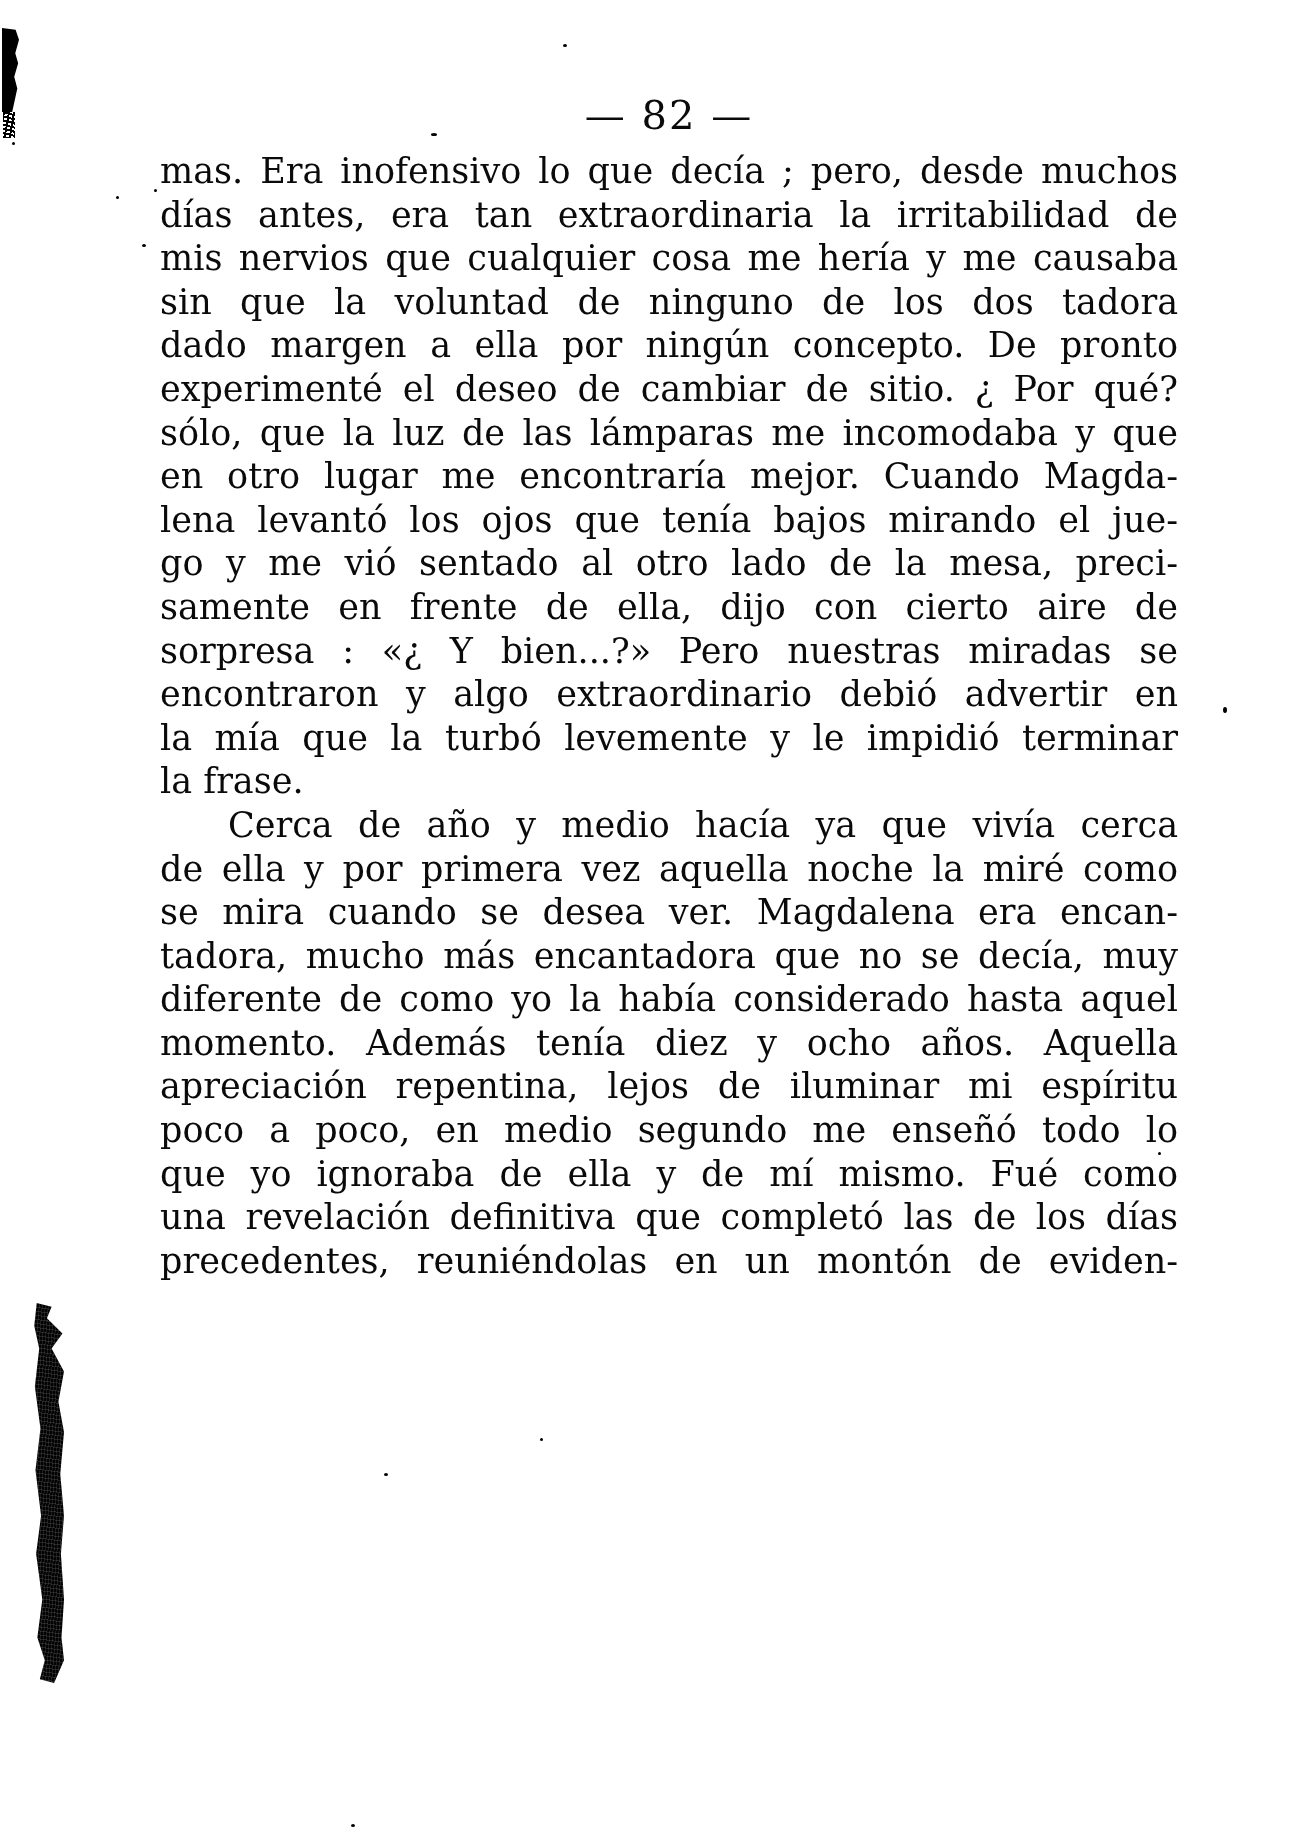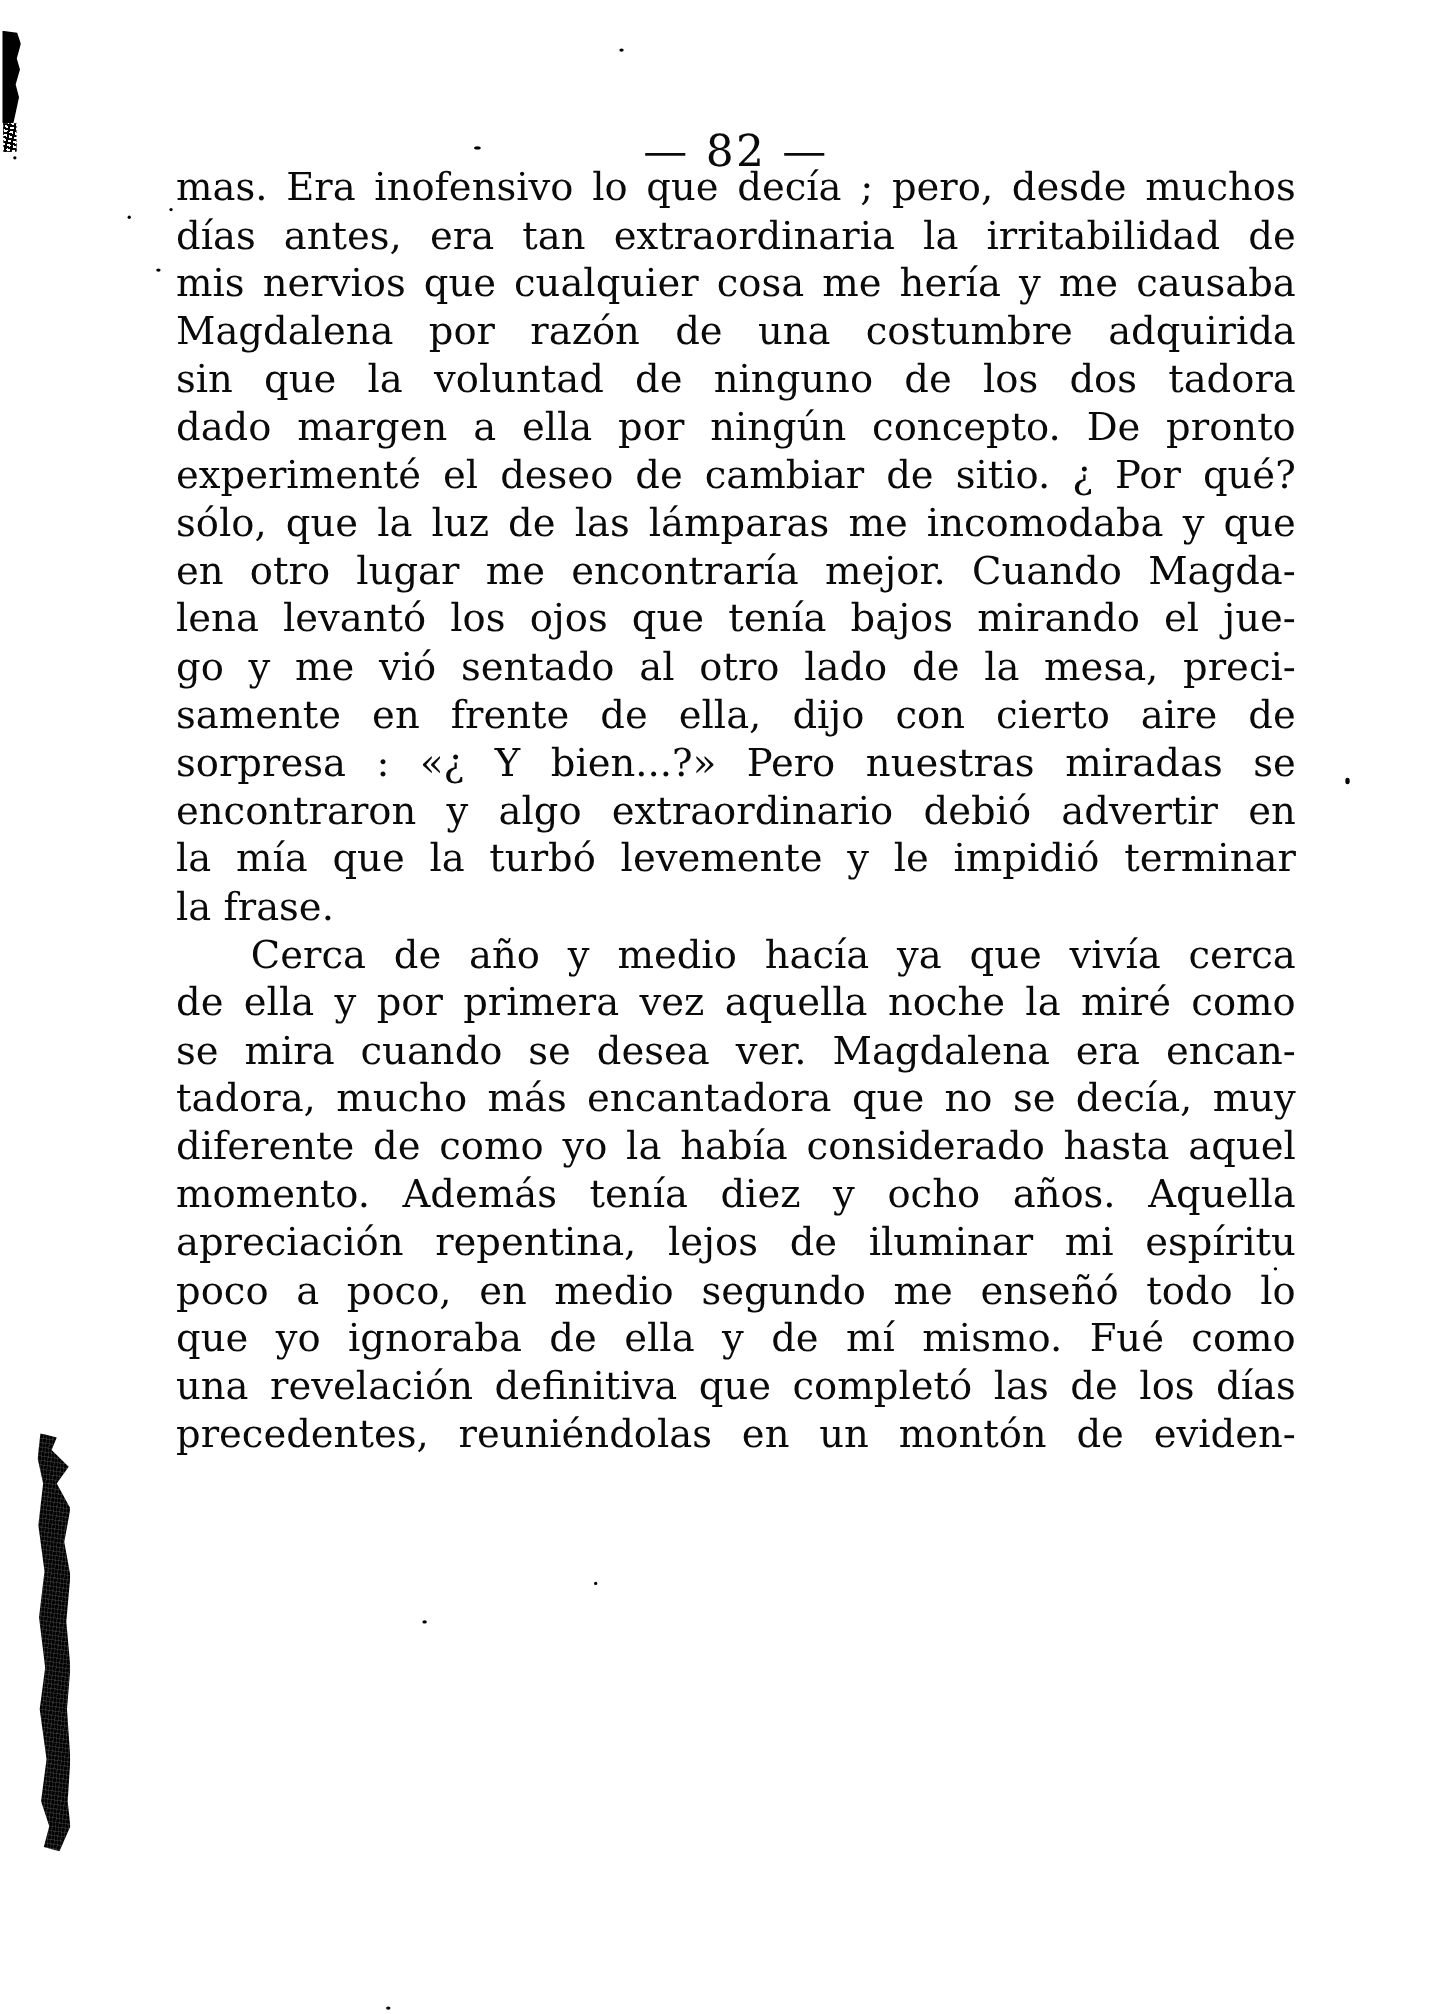--- a/index.html
+++ b/index.html
@@ -11,21 +11,21 @@
     position: relative;
     width: 1302px;
     height: 1831px;
     overflow: hidden;
     font-family: "DejaVu Serif", "Liberation Serif", serif;
     color: #0a0a0a;
   }
   .page-header {
     position: absolute;
     left: 160px;
-    top: 115px;
+    top: 92px;
     width: 1018px;
     text-align: center;
     font-size: 40px;
     line-height: 46px;
     letter-spacing: 2px;
     white-space: pre;
   }
   .page-text {
     position: absolute;
     left: 160px;
@@ -101,21 +101,20 @@
 <div class="speck" style="left:540px;top:1438px;width:3px;height:3px;"></div>
 <div class="speck" style="left:351px;top:1824px;width:4px;height:3px;"></div>
 <div class="speck" style="left:12px;top:142px;width:3px;height:3px;"></div>
 
 <div class="page-header">— 82 —</div>
 
 <div class="page-text">
     <div class="line j">mas. Era inofensivo lo que decía ; pero, desde muchos</div>
     <div class="line j">días antes, era tan extraordinaria la irritabilidad de</div>
     <div class="line j">mis nervios que cualquier cosa me hería y me causaba</div>
-    <div class="line j">Magdalena por razón de una costumbre adquirida</div>
     <div class="line j">sin que la voluntad de ninguno de los dos tadora</div>
     <div class="line j">dado margen a ella por ningún concepto. De pronto</div>
     <div class="line j">experimenté el deseo de cambiar de sitio. ¿ Por qué?</div>
     <div class="line j">sólo, que la luz de las lámparas me incomodaba y que</div>
     <div class="line j">en otro lugar me encontraría mejor. Cuando Magda-</div>
     <div class="line j">lena levantó los ojos que tenía bajos mirando el jue-</div>
     <div class="line j">go y me vió sentado al otro lado de la mesa, preci-</div>
     <div class="line j">samente en frente de ella, dijo con cierto aire de</div>
     <div class="line j">sorpresa : «¿ Y bien...?» Pero nuestras miradas se</div>
     <div class="line j">encontraron y algo extraordinario debió advertir en</div>

